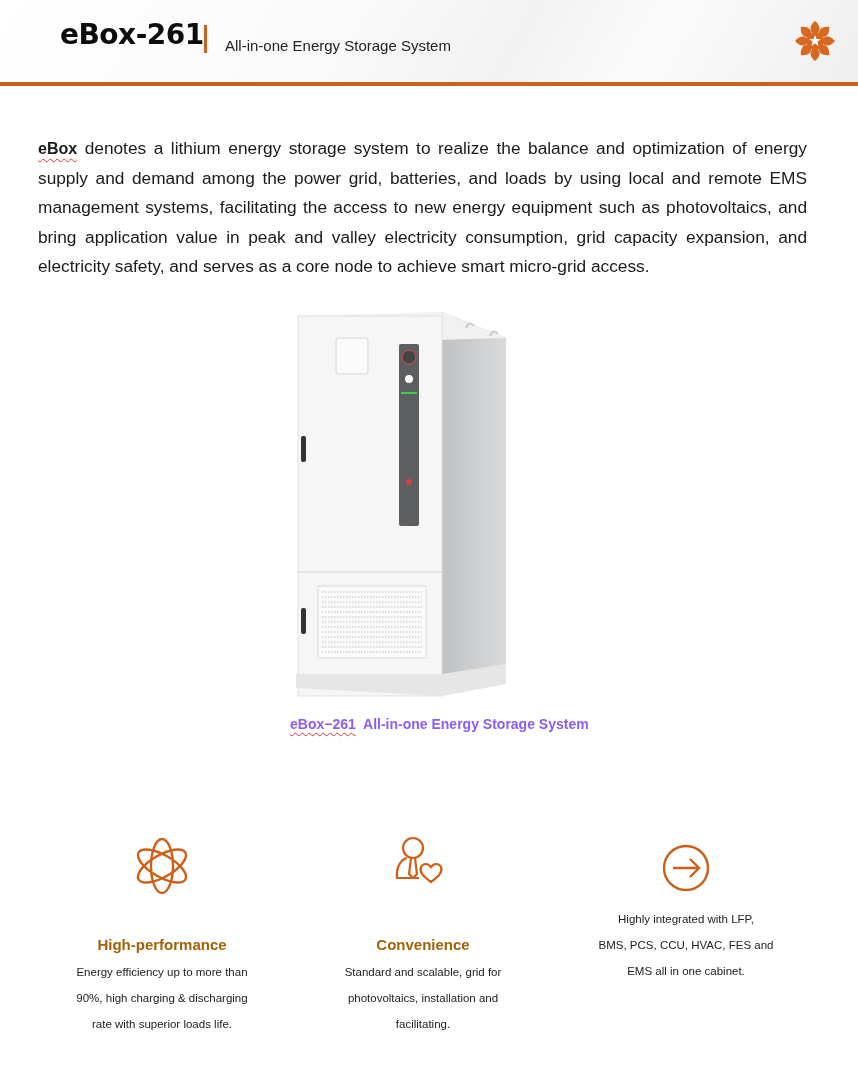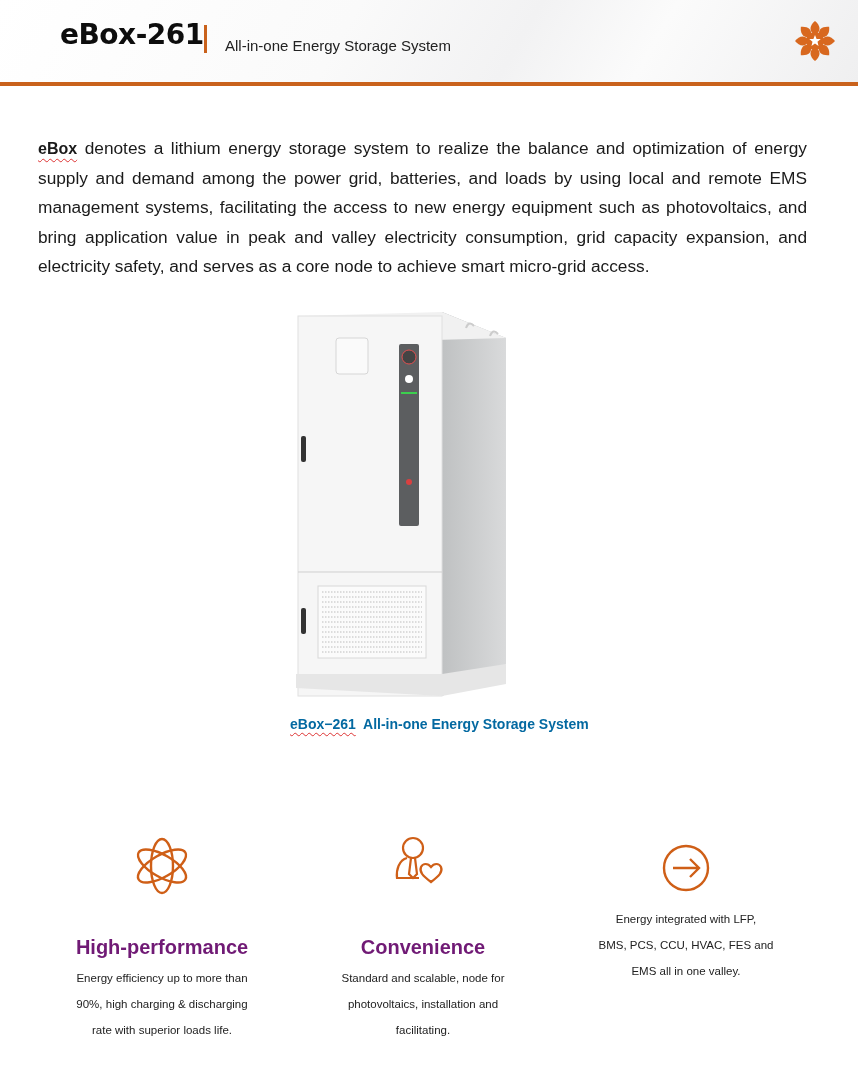--- a/index.html
+++ b/index.html
@@ -10,25 +10,25 @@
   .header-rule { position:absolute; left:0; top:82px; width:858px; height:4px; background:#c9621c; }
   .brand { position:absolute; left:22px; top:18px; font-family:"DejaVu Sans", sans-serif; font-weight:bold;
            font-size:28px; letter-spacing:-0.5px; color:#0d0d0d;margin-left:38px; }
   .vbar { position:absolute; left:204px; top:25px; width:3px; height:28px; background:#c9621c; }
   .subtitle { position:absolute; left:225px; top:37px; font-size:15px; color:#222; }
   .logo { position:absolute; left:794px; top:20px; width:42px; height:42px; }
   .intro { position:absolute; left:38px; top:134px; width:769px; font-size:17.3px; line-height:29.5px;
            text-align:justify; color:#1a1a1a; }
   .intro b { font-size:16px; font-weight:bold; text-decoration:underline wavy #d33; text-decoration-thickness:1px; text-underline-offset:4px; }
   .product { position:absolute; left:292px; top:304px; width:226px; height:396px; }
-  .caption { position:absolute; left:290px; top:716px; font-size:14px; font-weight:bold; color:#0369a1; white-space:pre; }
+  .caption { position:absolute; left:290px; top:716px; font-size:14px; font-weight:bold; color:#8b5cf6; white-space:pre; }
   .caption .sq { text-decoration:underline wavy #d33; text-decoration-thickness:1px; text-underline-offset:3px; }
   .feature { position:absolute; top:830px; width:240px; text-align:center; }
   .feature .icon { display:block; margin:0 auto; width:60px; height:70px; }
-  .feature h3 { margin:36px 0 0; font-size:20px; font-weight:bold; color:#701a75; }
+  .feature h3 { margin:36px 0 0; font-size:15px; font-weight:bold; color:#a16207; }
   .feature p { margin:6px 0 0; font-size:11.5px; line-height:26px; color:#222;text-align:center; }
 </style>
 </head>
 <body>
 
 <div class="header"></div>
 <div class="header-rule"></div>
 <div class="brand">eBox-261</div>
 <div class="vbar"></div>
 <div class="subtitle">All-in-one Energy Storage System</div>
@@ -118,24 +118,24 @@
 <div class="feature" style="left:303px">
   <svg class="icon" viewBox="0 0 60 70">
     <g fill="none" stroke="#cf5f17" stroke-width="2.2">
       <circle cx="20" cy="18" r="10"></circle>
       <path d="M14,28 C6,30 3,40 4,48 L26,48"></path>
       <path d="M18,28 L16,44 L20,48 L24,44 L22,28"></path>
       <path d="M38,52 C30,46 26,42 28,37 C30,33 35,33 38,37 C41,33 46,33 48,37 C50,42 46,46 38,52 Z"></path>
     </g>
   </svg>
   <h3>Convenience</h3>
-  <p><span>Standard and scalable, node for</span><br><span>photovoltaics, installation and</span><br><span>facilitating.</span></p>
+  <p><span>Standard and scalable, grid for</span><br><span>photovoltaics, installation and</span><br><span>facilitating.</span></p>
 </div>
 
 <div class="feature" style="left:566px">
   <svg class="icon" viewBox="0 0 60 70">
     <g fill="none" stroke="#cf5f17" stroke-width="2.4">
       <circle cx="30" cy="38" r="22"></circle>
       <path d="M17,38 L43,38 M34,29 L43,38 L34,47"></path>
     </g>
   </svg>
-  <p><span>Energy integrated with LFP,</span><br><span>BMS, PCS, CCU, HVAC, FES and</span><br><span>EMS all in one valley.</span></p>
+  <p><span>Highly integrated with LFP,</span><br><span>BMS, PCS, CCU, HVAC, FES and</span><br><span>EMS all in one cabinet.</span></p>
 </div>
 
 </body></html>

